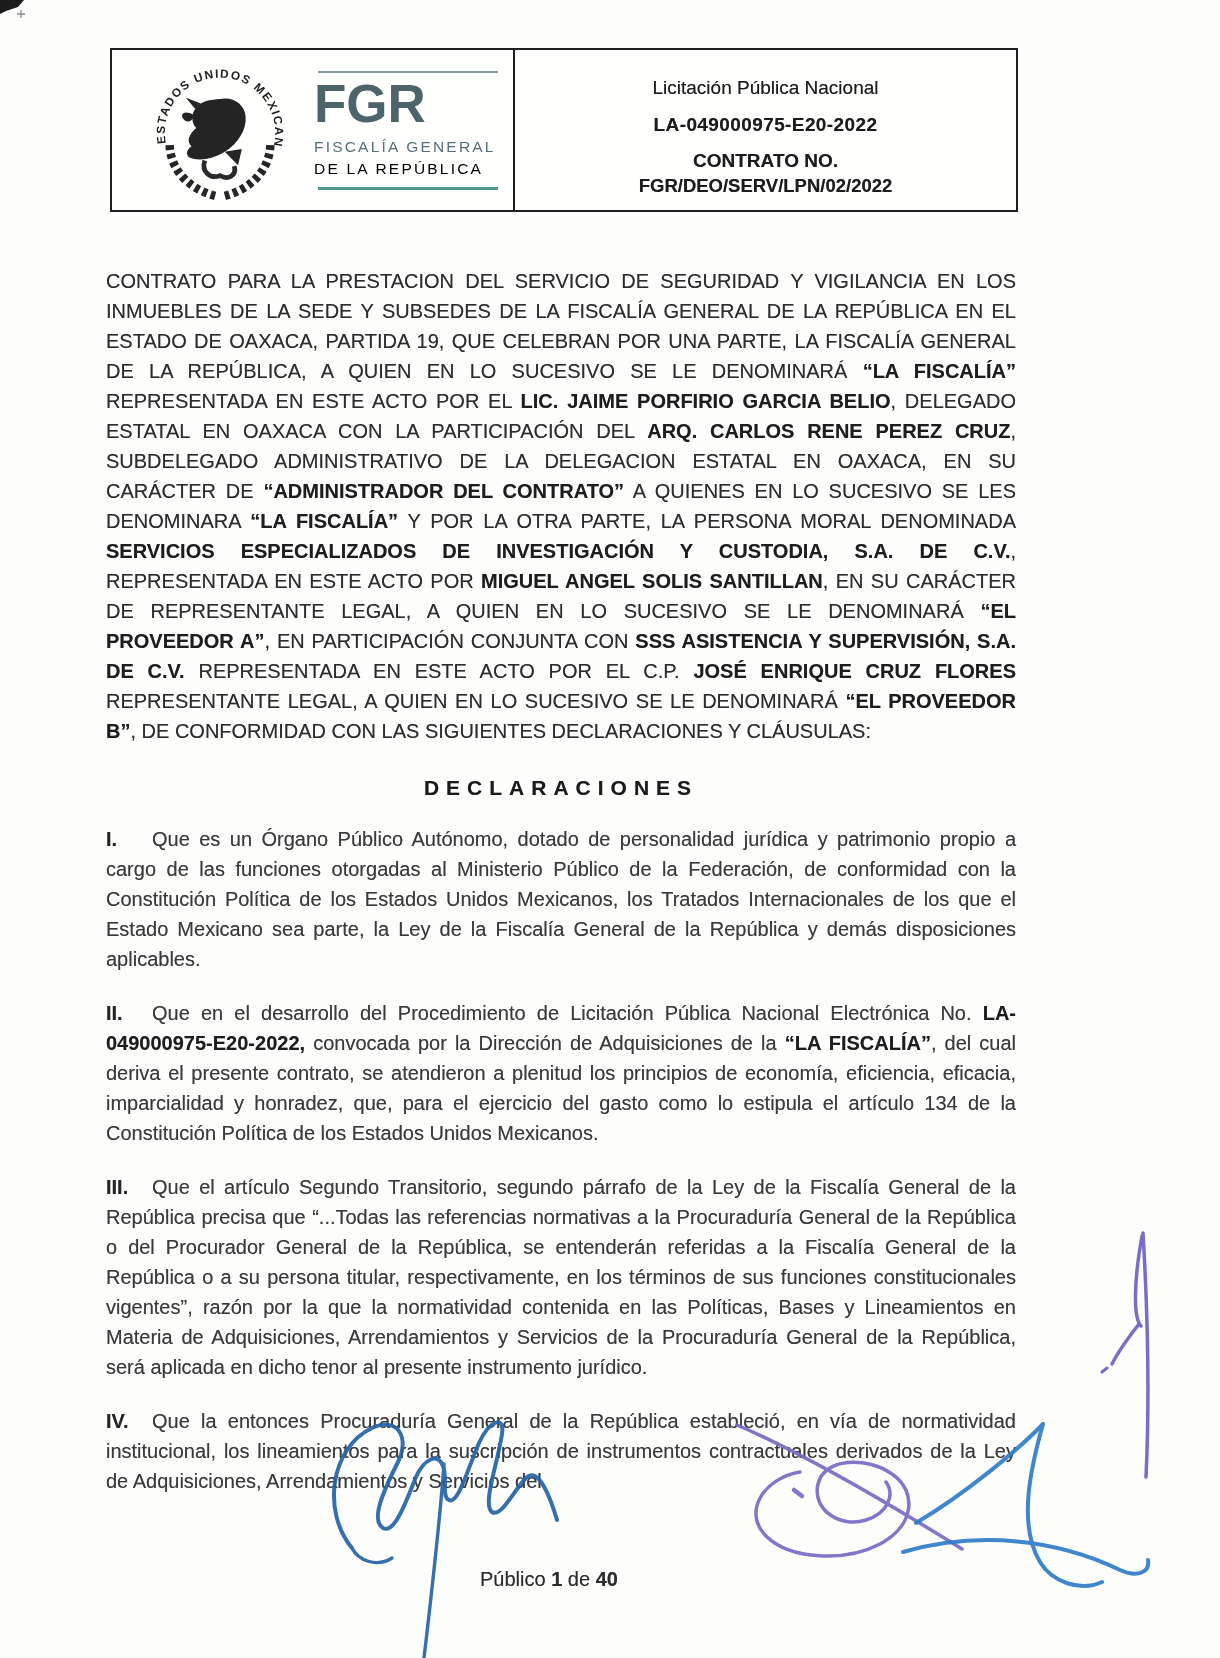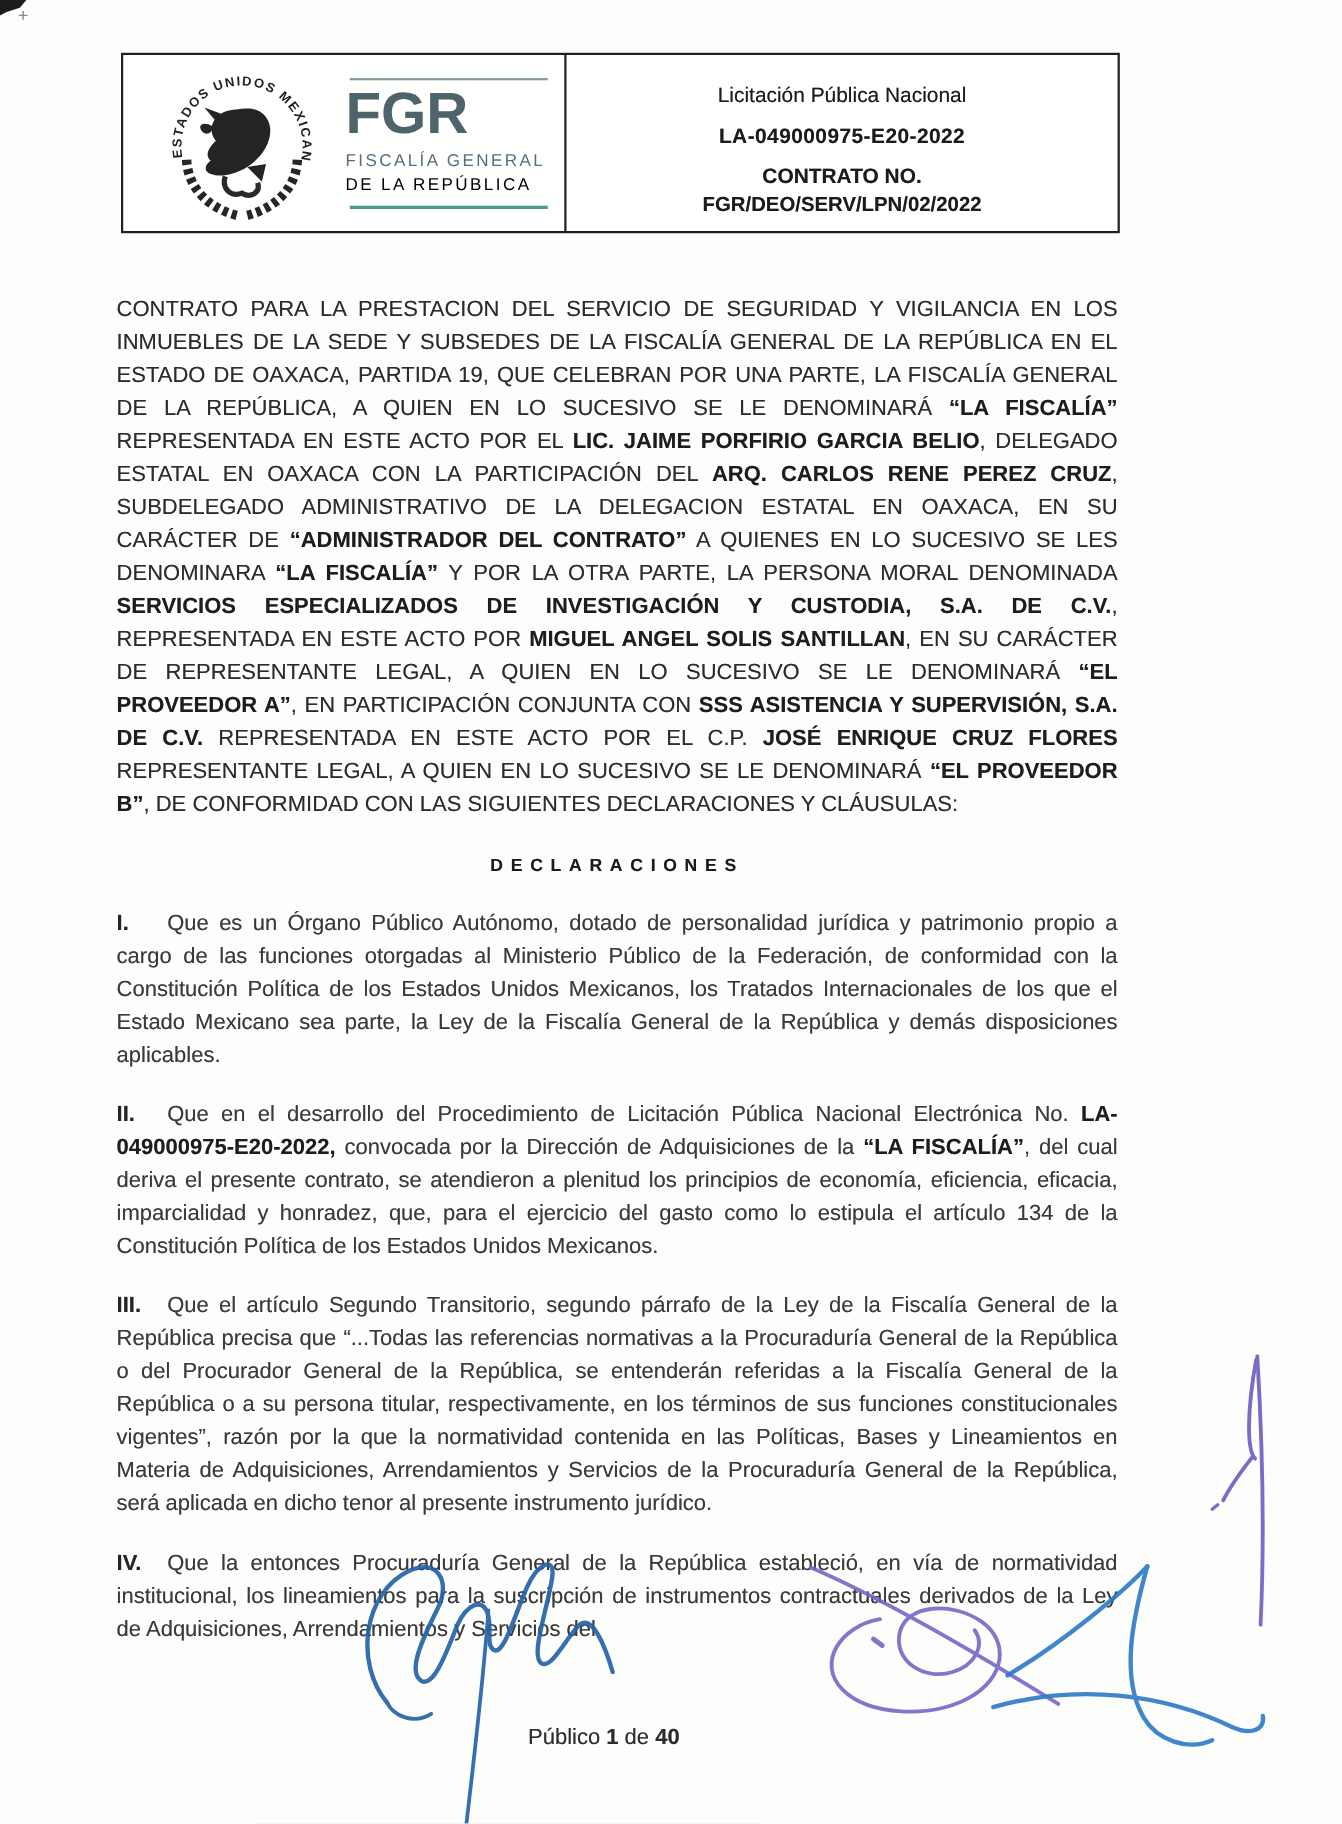--- a/index.html
+++ b/index.html
@@ -22,21 +22,21 @@
   .fgr .rule.teal{background:#4a9a8a;height:3px;margin-top:7px;}
   .fgr-acronym{font-size:53px;font-weight:bold;line-height:56px;margin-top:3px;color:#4e646b;}
   .fgr-sub1{font-size:15.5px;letter-spacing:2.2px;line-height:22px;color:#55707a;margin-top:4px;}
   .fgr-sub2{font-size:15.5px;letter-spacing:2.2px;line-height:22px;color:#000000;}
   
   .content{position:absolute;left:106px;top:226px;width:910px;color:#343434;
            font-size:20px;line-height:30px;text-shadow:0 0 .5px rgba(45,45,45,.5);margin-top:40px;}
   .content b{color:#1d1d1d;}
   .p1{text-align:justify;color:#2c2c2c;margin:0;}
   .heading{text-align:center;font-weight:bold;letter-spacing:7px;color:#1b1b1b;
-           margin:27px 0 0 0;font-size:16px;}
+           margin:27px 0 0 0;font-size:21px;}
   .a-line{margin:23px 0 0 0;color:#3a3a3a;}
   .sec{text-align:justify;margin:24px 0 0 0;color:#3a3a3a;}
   .sec.first{margin-top:21px;}
   .sec .num{display:inline-block;width:46px;font-weight:bold;color:#242424;}
   
   .footer{position:absolute;left:480px;top:1568px;font-size:20px;color:#2c2c2c;
           text-shadow:0 0 .5px rgba(45,45,45,.5);}
   .sig-overlay{position:absolute;left:0;top:0;width:1220px;height:1658px;pointer-events:none;}
 </style>
 </head>

